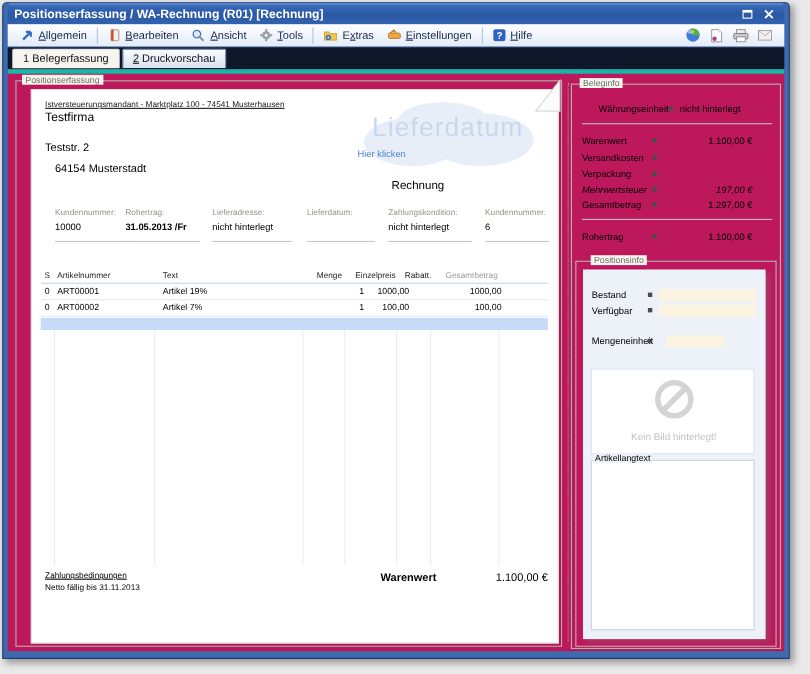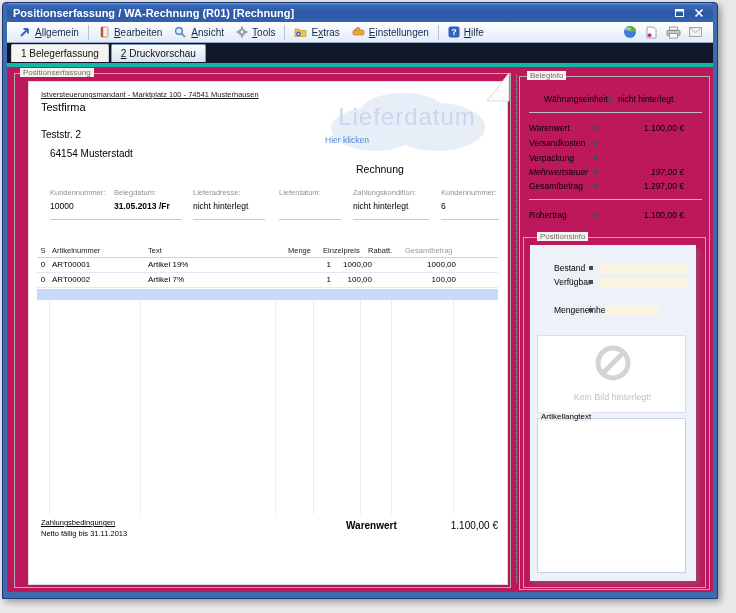--- a/index.html
+++ b/index.html
@@ -93,21 +93,21 @@
   .bi-row .bl { position:absolute; left:0; top:0; }
   .bullet { position:absolute; left:64px; top:3px; width:4px; height:4px; background:#4b4b4b; }
   .bi-row .bv-left { position:absolute; left:74px; top:0; }
   .bi-row .bv-num { position:absolute; left:74px; top:0; width:81px; text-align:right; }
   .bi-sep { position:absolute; left:9px; width:173px; border-top:1px solid #bdbdbd; }
 
   .pi-group { position:absolute; left:516px; top:170px; width:183px; height:351px; border:1px solid #b3b3ad; }
   .pi-panel { position:absolute; left:523px; top:178px; width:166px; height:336px; background:#edf1f8;
     box-shadow:3px 3px 5px rgba(120,120,120,.45); }
   .pi-row { position:absolute; left:8px; height:12px; font-size:8.5px; color:#000; width:150px; }
-  .pi-row .bl { position:absolute; left:16px; top:0; }
+  .pi-row .bl { position:absolute; left:0; top:0; }
   .pi-bullet { position:absolute; left:51px; top:3px; width:4px; height:4px; background:#4b4b4b; }
   .cream { position:absolute; left:61px; top:0; height:11px; background:#fbf4e0; }
 
   .imgbox { position:absolute; left:7px; top:90px; width:149px; height:78px; background:#fff; border:1px solid #d7deeb; }
   .noimg-circle { position:absolute; left:56px; top:8px; }
   .noimg-text { position:absolute; left:0; top:56px; width:149px; text-align:center; font-size:9px; color:#c2c2c2; }
 
   .langtext-label { position:absolute; left:9px; top:167px; font-size:8px; color:#000; background:#edf1f8; padding:0 2px; z-index:2; }
   .langtext-box { position:absolute; left:7px; top:173px; width:149px; height:155px; background:#fff; border:1px solid #c7d1e2; }
 </style>
@@ -252,21 +252,21 @@
         <span class="lg-hint">Hier klicken</span>
       </div>
 
       <span class="doctype">Rechnung</span>
 
       <div class="field" style="left:21px; width:68px;">
         <span class="flabel">Kundennummer:</span>
         <span class="fvalue">10000</span>
       </div>
       <div class="field" style="left:85px; width:68px;">
-        <span class="flabel">Belegdatum:</span>
+        <span class="flabel">Rohertrag:</span>
         <span class="fvalue bold">31.05.2013 /Fr</span>
       </div>
       <div class="field" style="left:164px; width:72px;">
         <span class="flabel">Lieferadresse:</span>
         <span class="fvalue">nicht hinterlegt</span>
       </div>
       <div class="field" style="left:250px; width:62px;">
         <span class="flabel">Lieferdatum:</span>
         <span class="fvalue"></span>
       </div>

